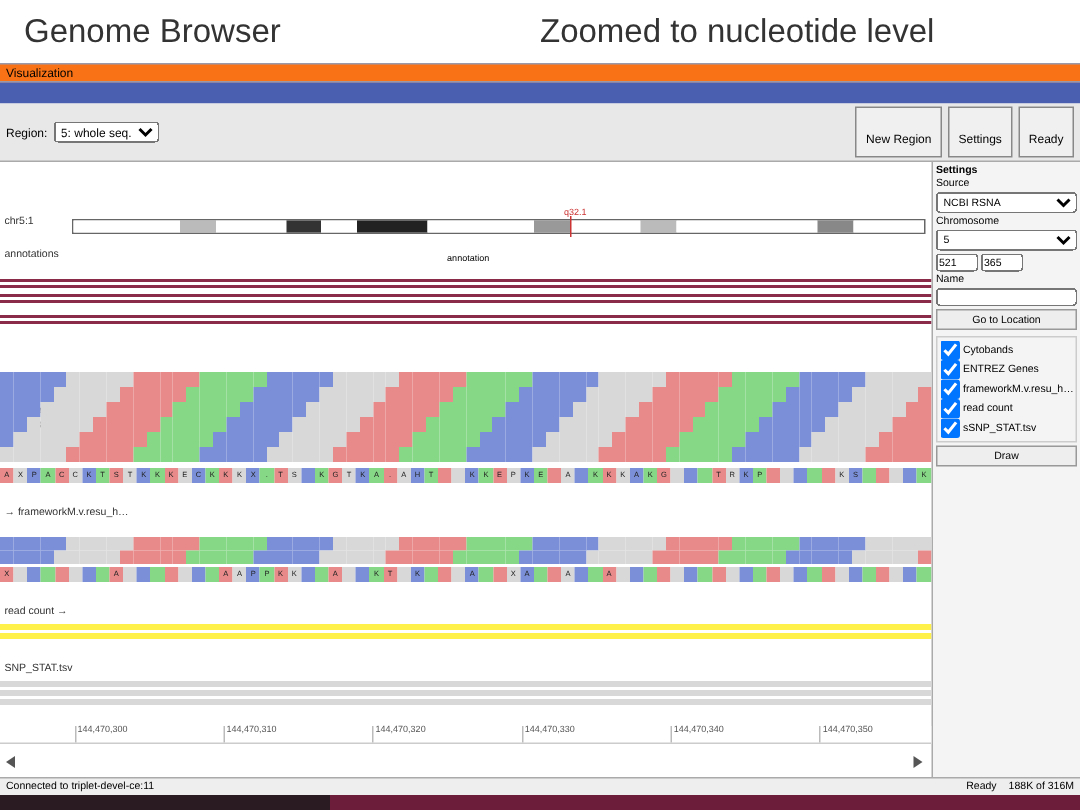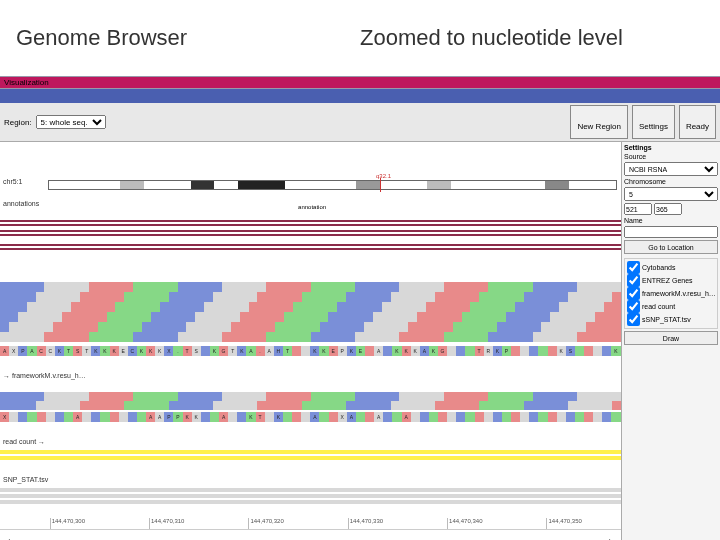--- a/index.html
+++ b/index.html
@@ -1,17 +1,17 @@
 <!DOCTYPE html>
 <html><head>
 <meta charset="utf-8">
 <style>
   * { box-sizing: border-box; margin: 0; padding: 0; }
   body { width: 720px; height: 540px; font-family: Arial, sans-serif; background: #fff; overflow: hidden; }
-  .header { display: flex; padding: 25px 16px; font-size: 22px; color: #333; }
+  .header { display: flex; padding: 8px 16px; font-size: 22px; color: #333; }
   .header-left { flex: 1; }
   .header-right { flex: 1; text-align: left; }
   .bluebar { height: 14px; background: #4a5fb0; }
   .toolbar { display: flex; align-items: center; background: #e8e8e8; padding: 2px 4px; font-size: 8px; gap: 4px; border-bottom: 1px solid #aaa; }
   .toolbar select, .toolbar button { font-size: 8px; height: 14px; }
   .toolbar .spacer { flex: 1; }
   .btn { background: #f0f0f0; border: 1px solid #888; padding: 16px 6px; font-size: 8px; cursor: pointer; }
   .content { display: flex; height: 410px; }
   .main { flex: 1; overflow: hidden; position: relative; border-right: 1px solid #aaa; }
   .sidebar { width: 98px; background: #f4f4f4; padding: 2px; font-size: 7px; display: flex; flex-direction: column; gap: 2px; }
@@ -36,21 +36,21 @@
   .ideo-seg { height: 100%; }
 </style>
 </head>
 <body>
 
 <div class="header">
   <div class="header-left">Genome Browser</div>
   <div class="header-right">Zoomed to nucleotide level</div>
 </div>
 
-<div style="font-size:8px;background:#be185d;padding:1px 4px;border-top:1px solid #99a;border-bottom:1px solid #99a;">Visualization</div>
+<div style="font-size:8px;background:#f97316;padding:1px 4px;border-top:1px solid #99a;border-bottom:1px solid #99a;">Visualization</div>
 <div class="bluebar"></div>
 
 <div class="toolbar">
   <span>Region:</span>
   <select><option>5: whole seq.</option></select>
   <div class="spacer"></div>
   <button class="btn">New Region</button>
   <button class="btn">Settings</button>
   <button class="btn">Ready</button>
 </div>

